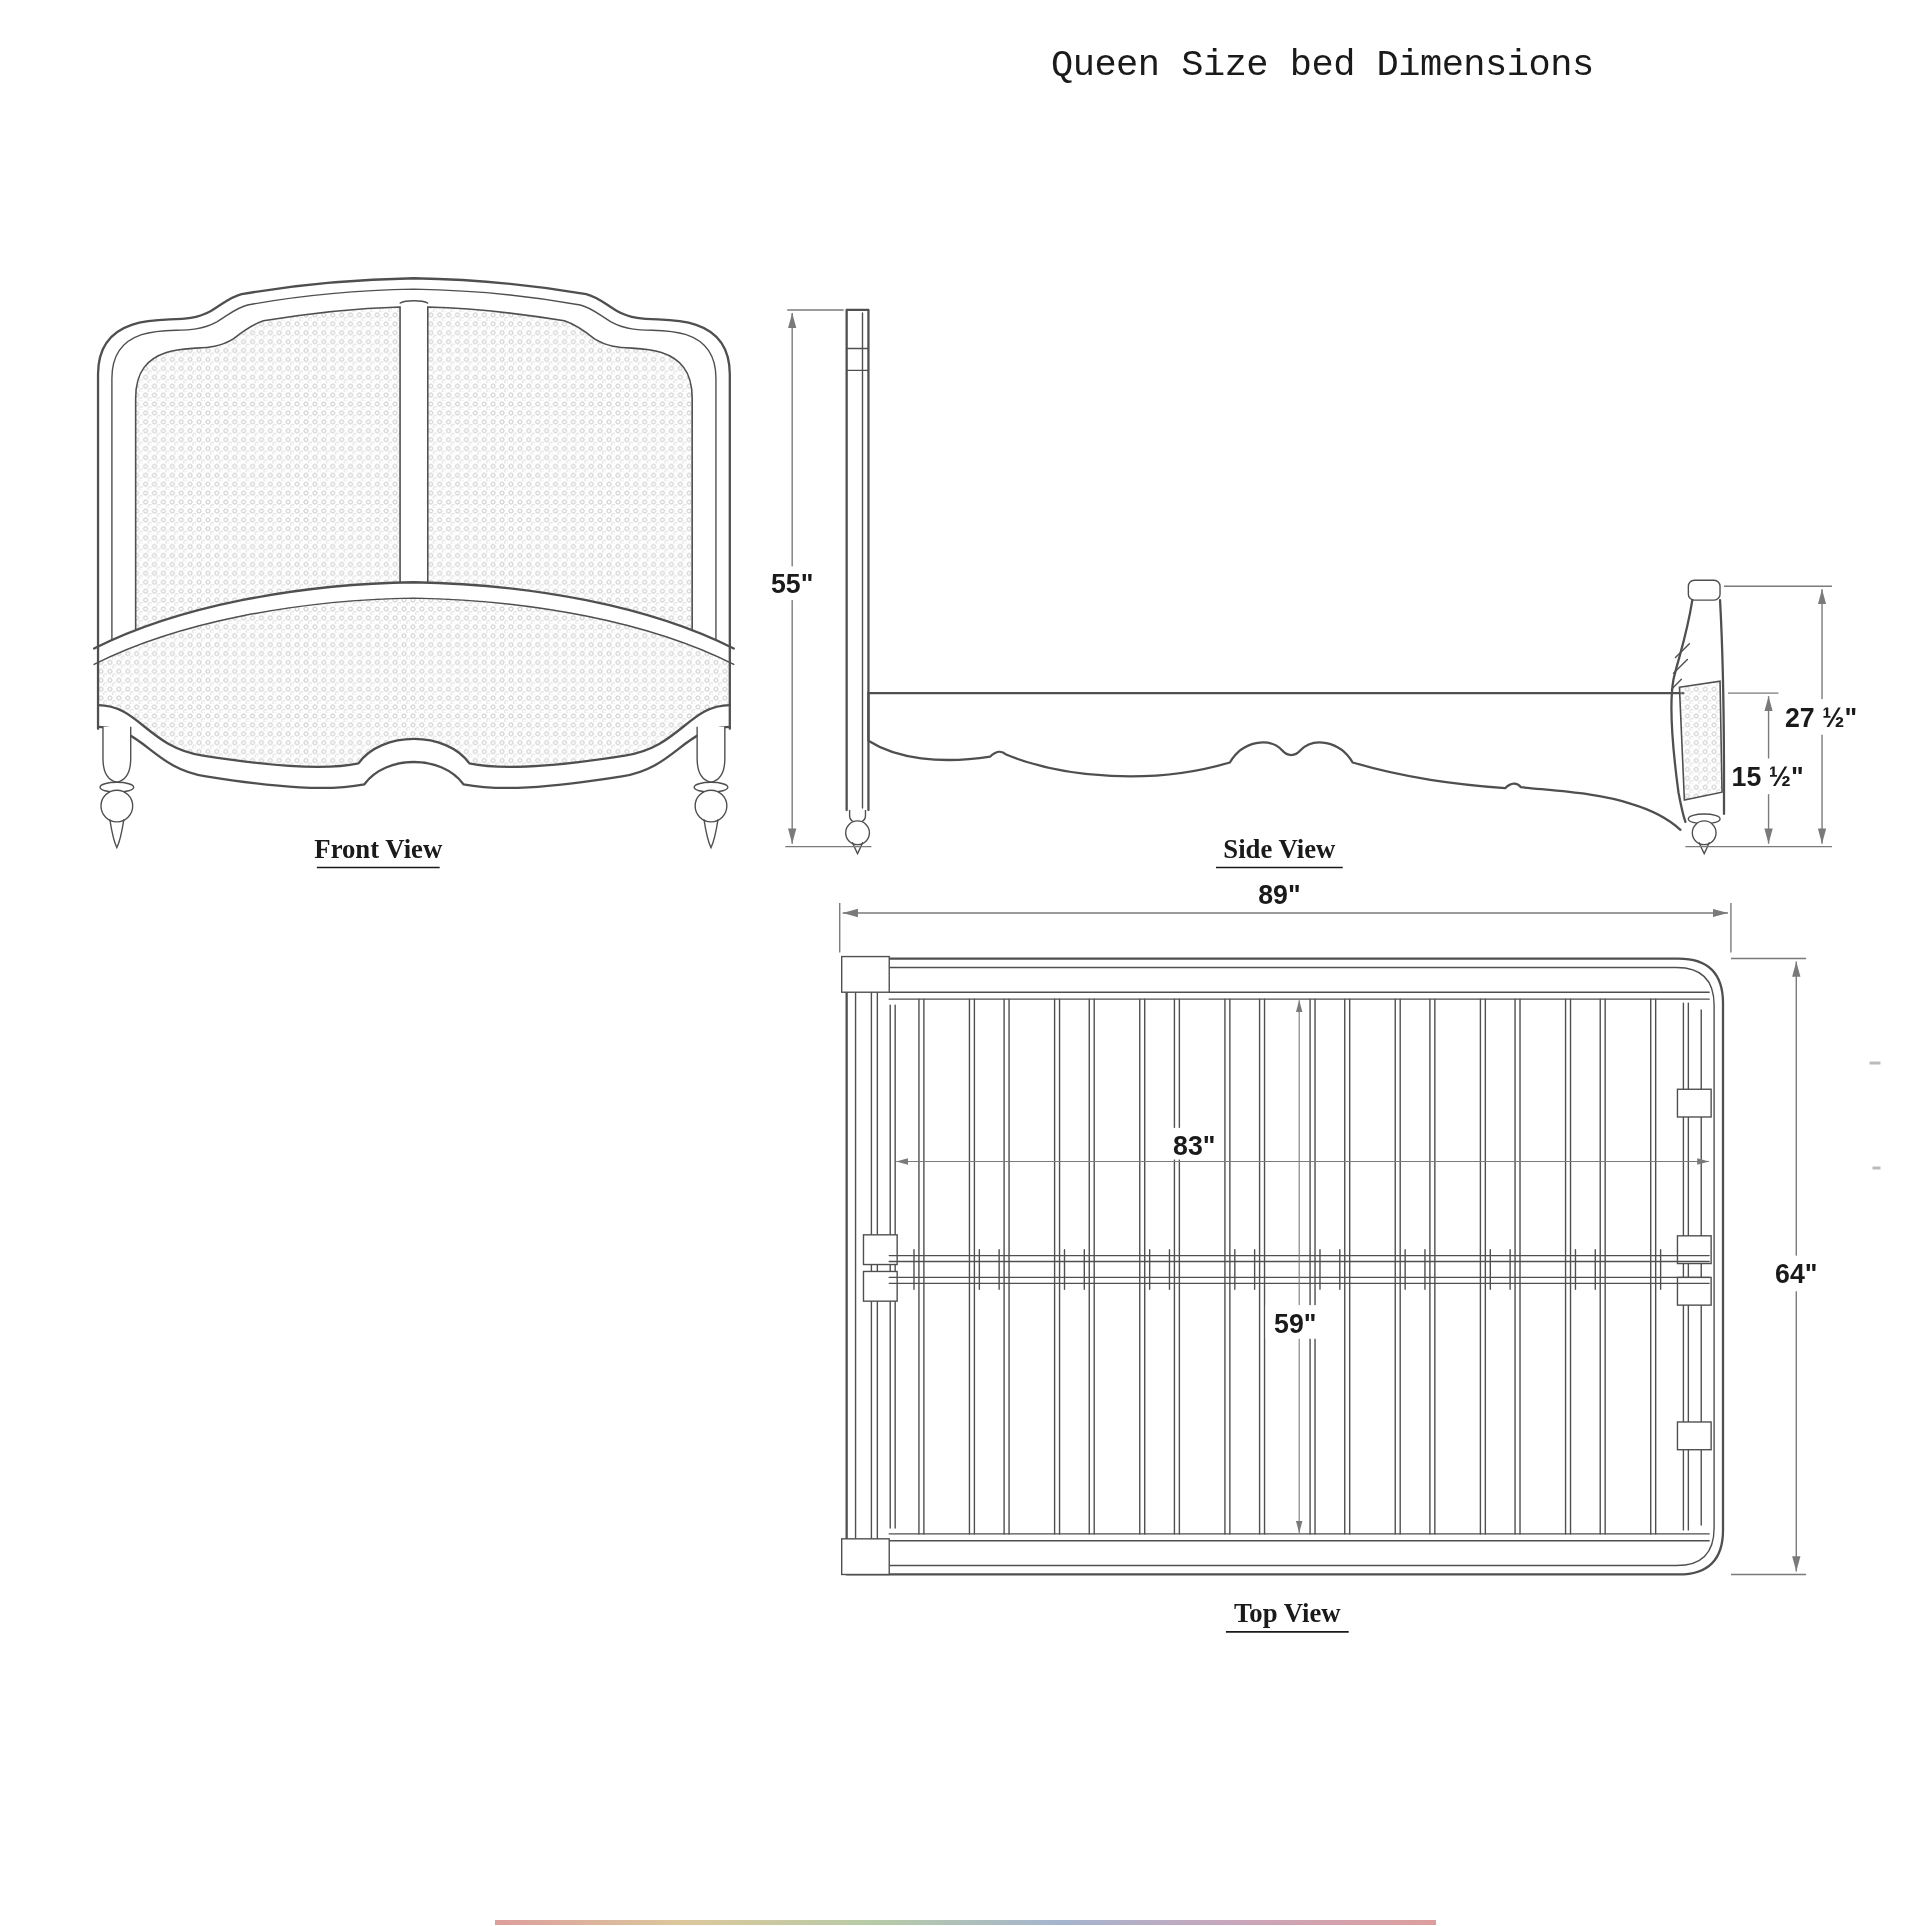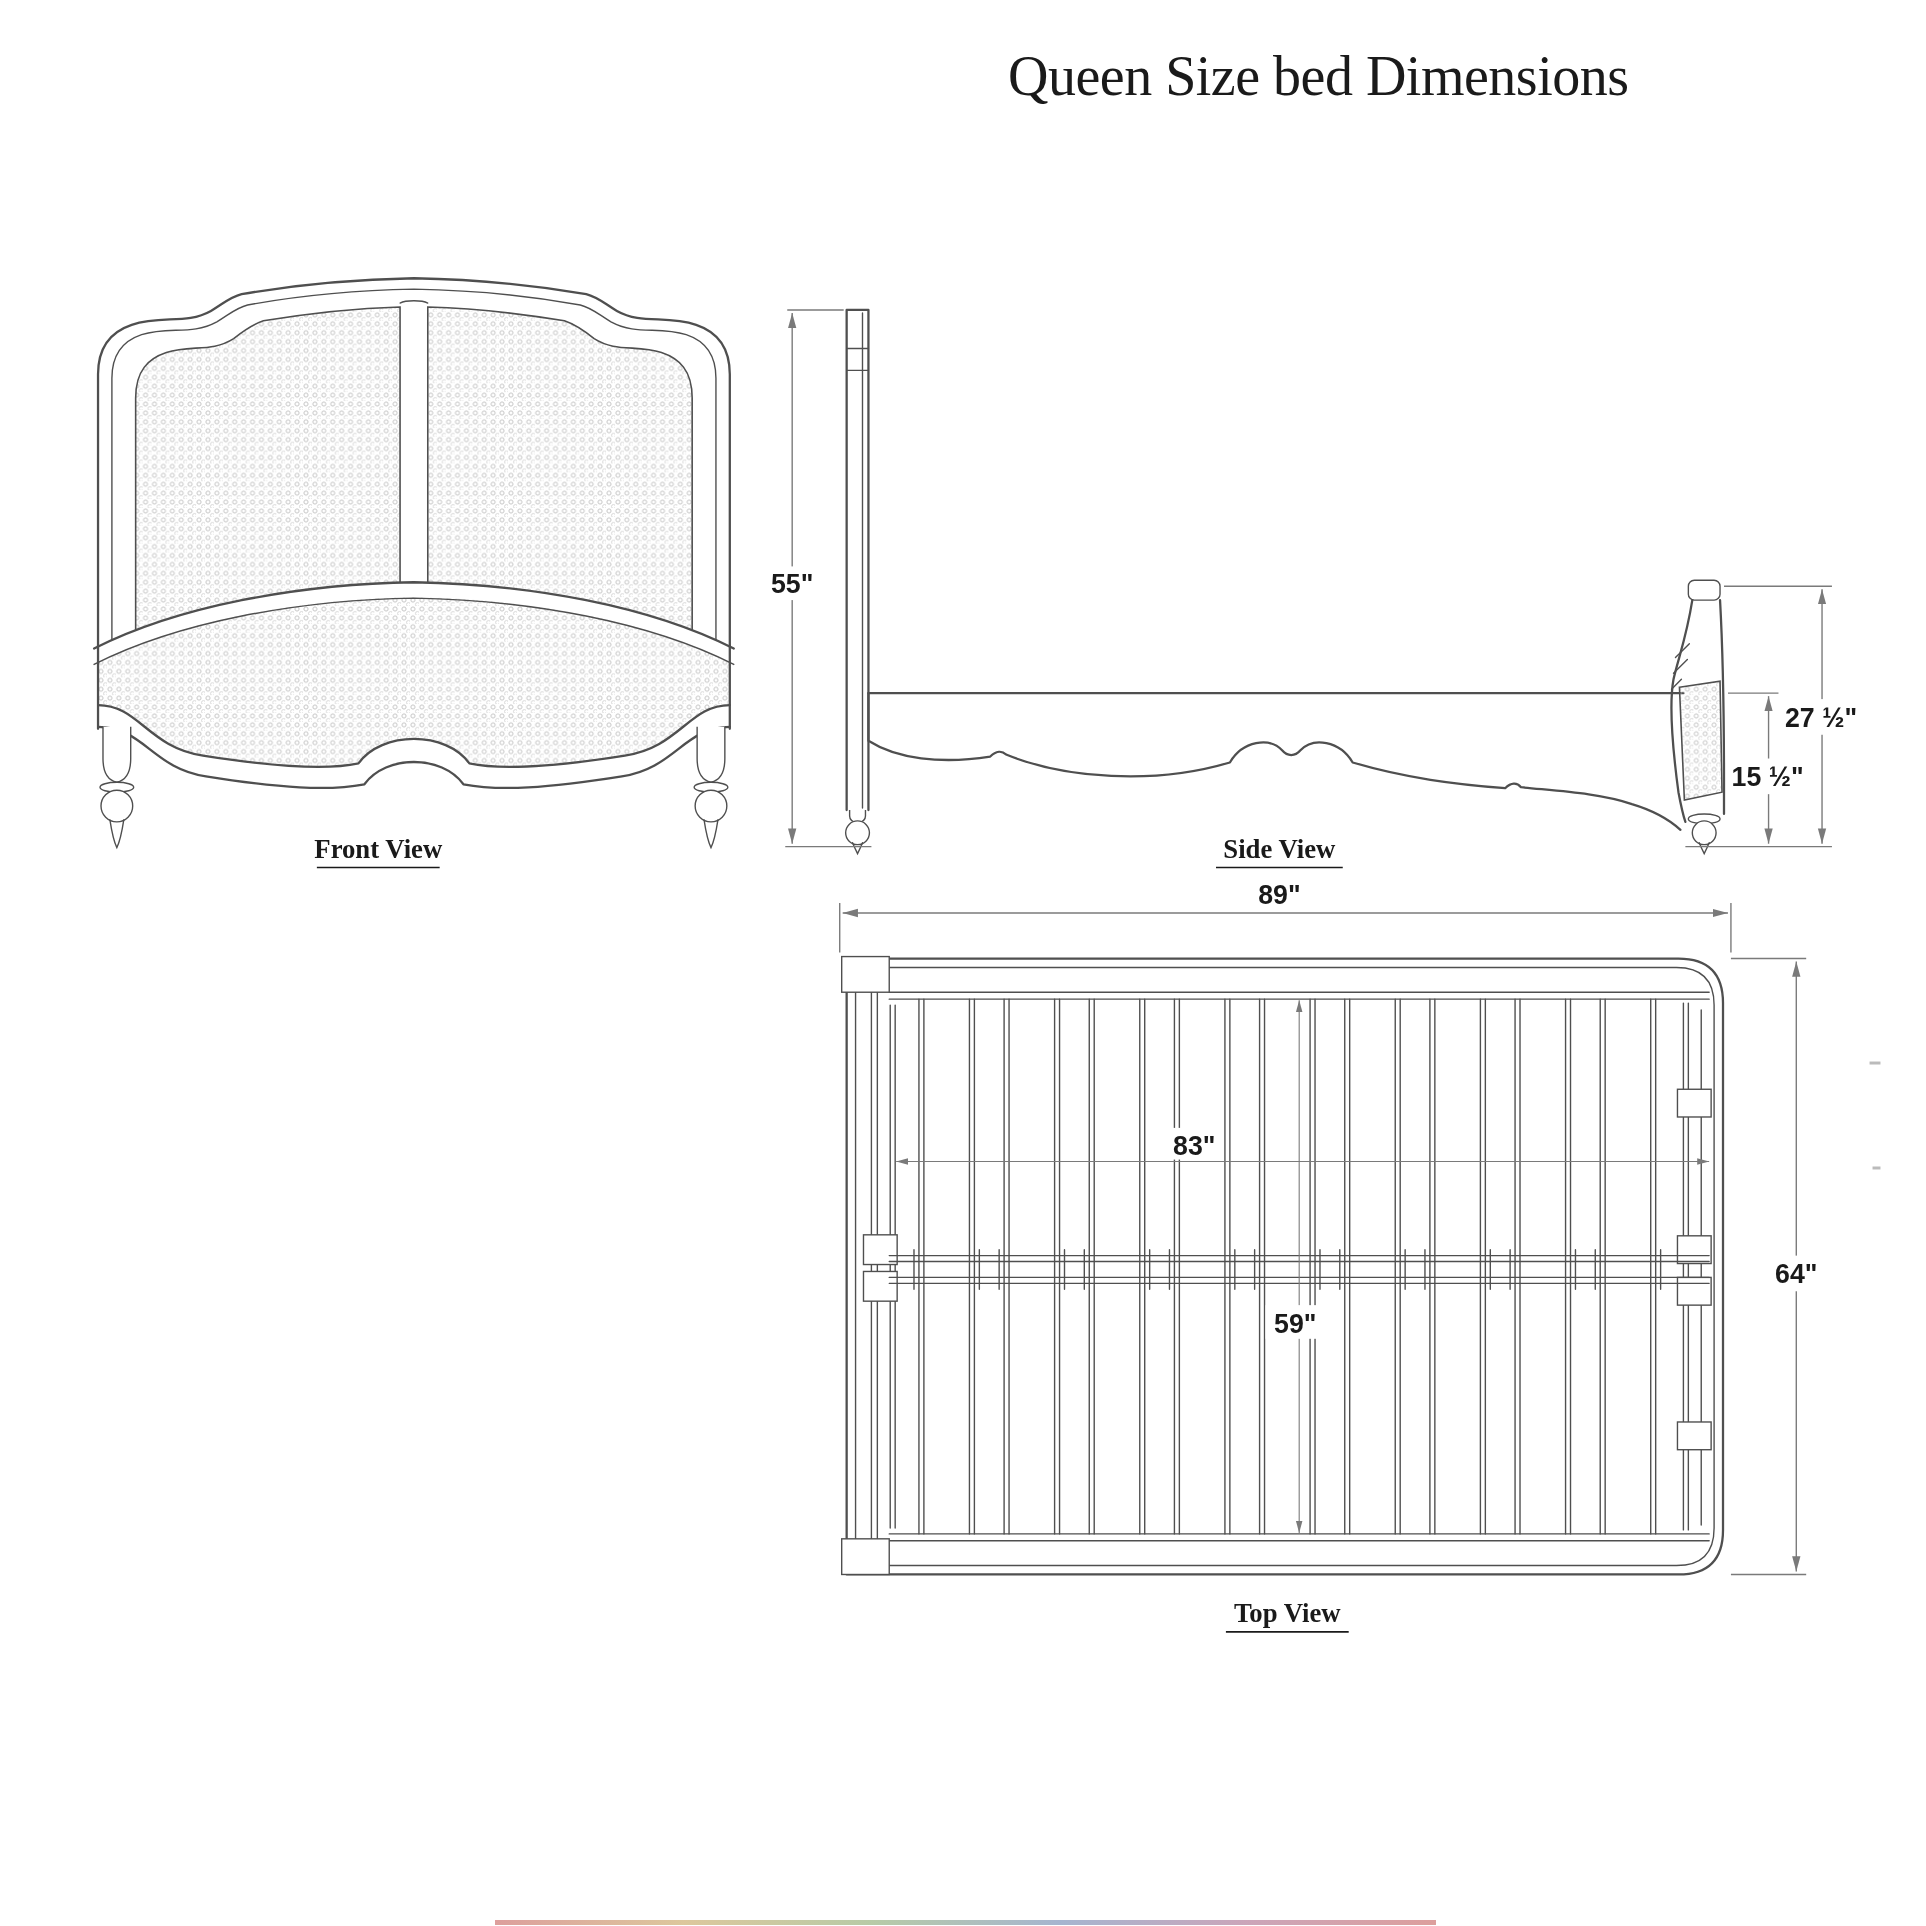--- a/index.html
+++ b/index.html
@@ -1,19 +1,19 @@
 <!DOCTYPE html>
 <html style="--ink: #4f4f4f; --dim: #7a7a7a; --text: #1a1a1a;"><head>
 <meta charset="utf-8">
 <style>
   html,body{margin:0;padding:0;background:#fff;}
   body{width:1927px;height:1927px;position:relative;overflow:hidden;
        font-family:"Liberation Sans",sans-serif;}
-  #page-title{position:absolute;left:1008px;top:44px;font-size:56px;
-      letter-spacing:-0.5px;color:var(--text);font-family:Liberation Serif, serif;
+  #page-title{position:absolute;left:1051px;top:44px;font-size:37px;
+      letter-spacing:-0.5px;color:var(--text);font-family:Liberation Mono, monospace;
       white-space:nowrap;}
   svg{position:absolute;left:0;top:0;}
   .ln{fill:none;stroke:var(--ink);stroke-width:2.3;stroke-linecap:round;stroke-linejoin:round;}
   .ln2{fill:none;stroke:var(--ink);stroke-width:1.4;stroke-linecap:round;}
   .wf{fill:#ffffff;stroke:var(--ink);stroke-width:2.3;stroke-linejoin:round;}
   .wf2{fill:#ffffff;stroke:var(--ink);stroke-width:1.4;}
   .white{fill:#ffffff;stroke:none;}
   .cane{fill:url(#cane);stroke:var(--ink);stroke-width:1.6;}
   .canef{fill:url(#cane);stroke:none;}
   .dim{fill:none;stroke:var(--dim);stroke-width:1.4;}

